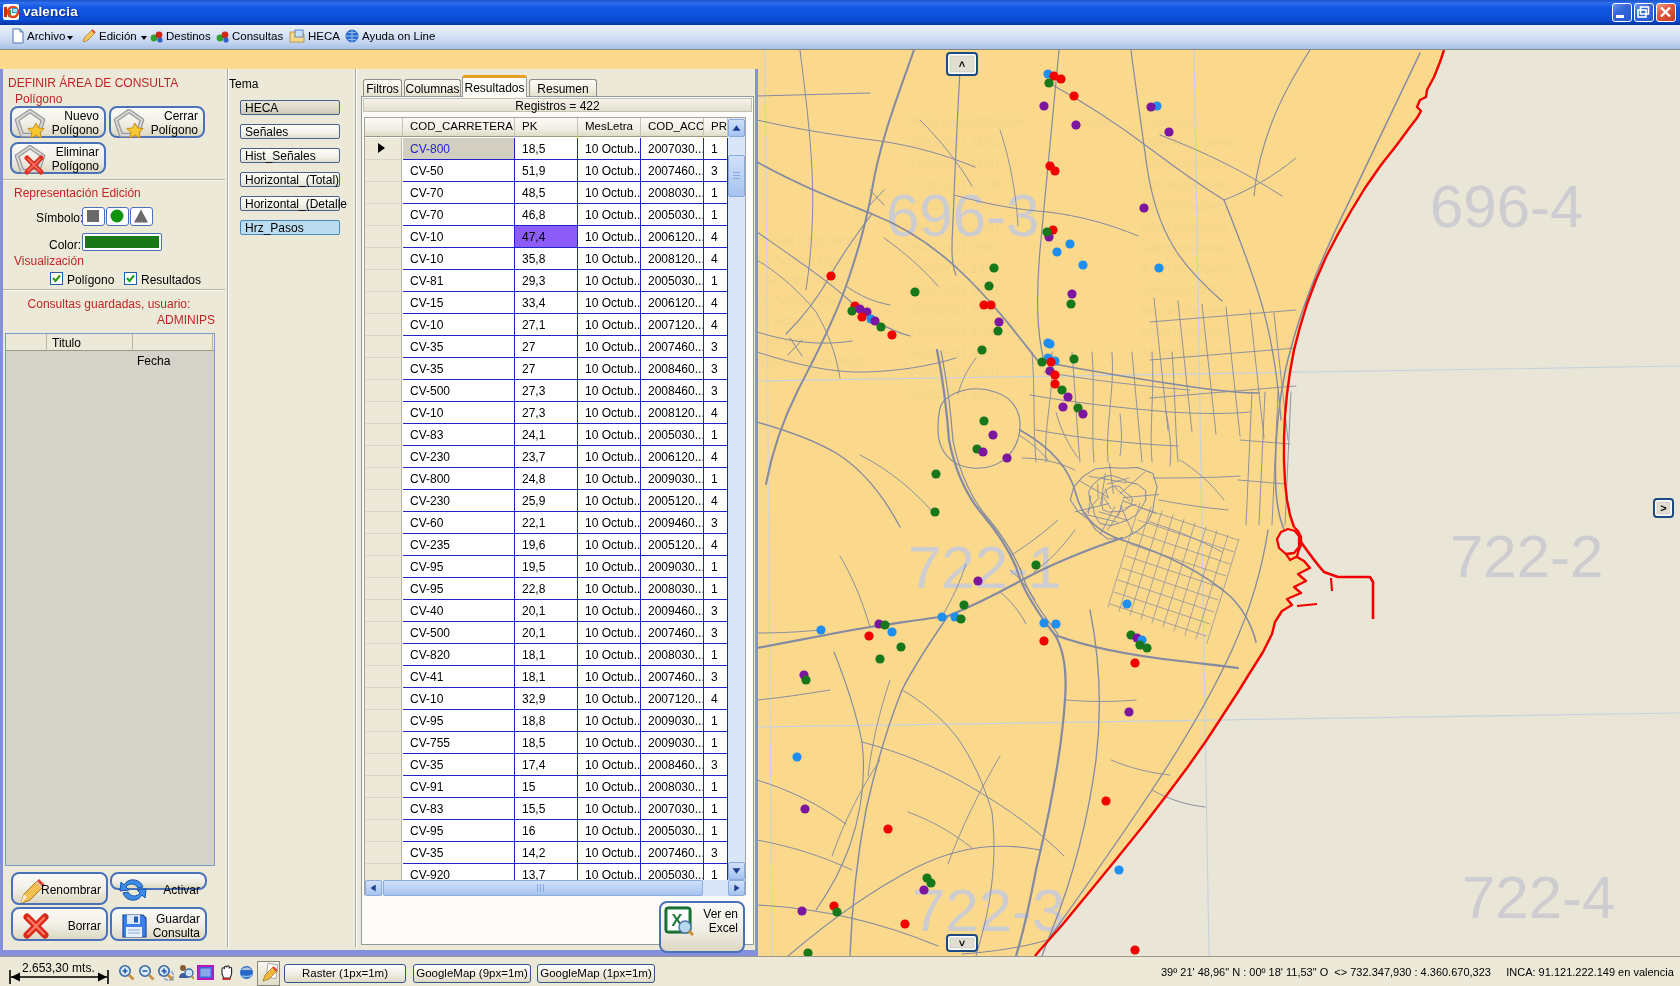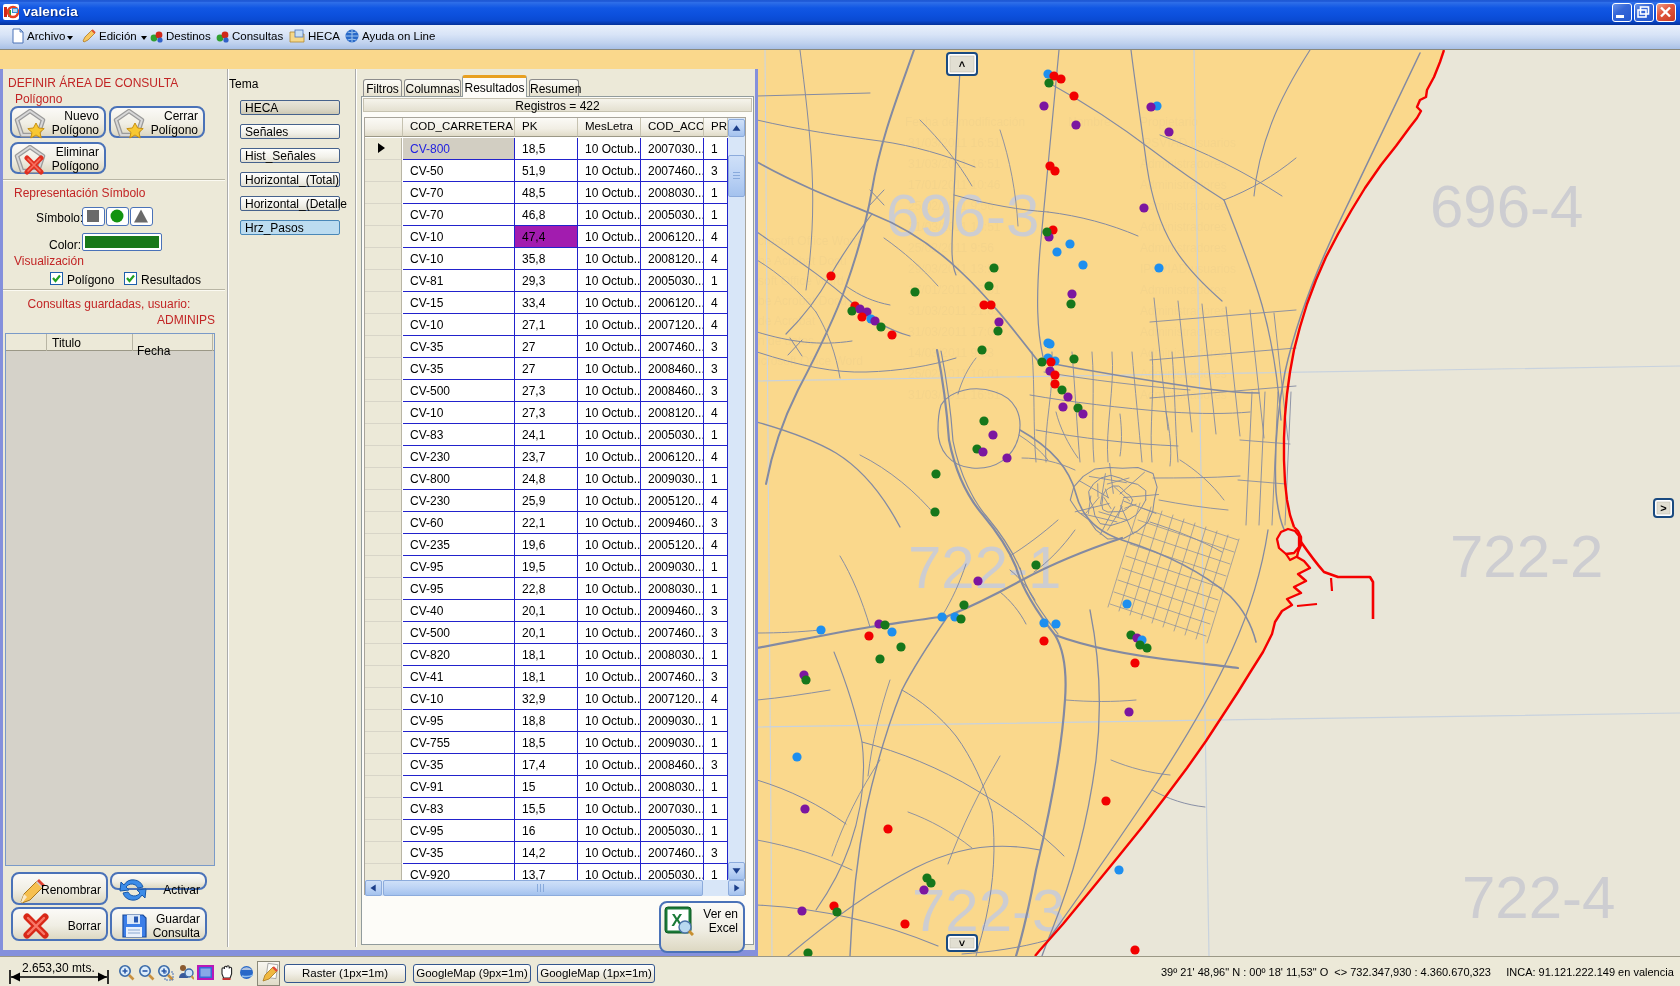--- a/index.html
+++ b/index.html
@@ -479,21 +479,21 @@
               <g stroke="#e03020" stroke-width="5" stroke-linecap="round">
                 <path d="M13,13 L27,27 M27,13 L13,27"></path>
               </g>
               <g stroke="#f87060" stroke-width="1.6" stroke-linecap="round">
                 <path d="M14,14 L26,26 M26,14 L14,26"></path>
               </g>
             </svg>
             <div class="lbl" style="top:1px">Eliminar<br>Polígono</div>
           </div>
           <div class="sep" style="top:110px"></div>
-          <div class="redt" style="position:absolute;left:11px;top:117px;font-size:12px">Representación Símbolo</div>
+          <div class="redt" style="position:absolute;left:11px;top:117px;font-size:12px">Representación Edición</div>
           <div style="position:absolute;left:33px;top:142px;font-size:12px">Símbolo:</div>
           <div class="symbtn" style="left:79px;top:138px"><svg width="20" height="16">
               <rect x="4" y="2" width="12" height="12" fill="#6a6a6a"></rect>
             </svg></div>
           <div class="symbtn" style="left:103px;top:138px"><svg width="20" height="16">
               <circle cx="10" cy="8" r="6.5" fill="#12930f"></circle>
             </svg></div>
           <div class="symbtn" style="left:127px;top:138px"><svg width="20" height="16">
               <path d="M10,1.5 L17,14.5 L3,14.5 Z" fill="#6a6a6a"></path>
             </svg></div>
@@ -516,21 +516,21 @@
           <div style="position:absolute;left:138px;top:204px;font-size:12px">Resultados</div>
           <div class="sep" style="top:220px"></div>
           <div class="redt" style="position:absolute;left:0;top:228px;width:212px;text-align:center;font-size:12px">Consultas guardadas, usuario:</div>
           <div class="redt" style="position:absolute;left:0;top:244px;width:212px;text-align:right;font-size:12px">ADMINIPS</div>
           <div class="savetable">
             <div class="hdr"></div>
             <div style="position:absolute;left:40px;top:0;width:1px;height:17px;background:#b8b5a4"></div>
             <div style="position:absolute;left:126px;top:0;width:1px;height:17px;background:#b8b5a4"></div>
             <div style="position:absolute;left:206px;top:0;width:1px;height:17px;background:#b8b5a4"></div>
             <div style="position:absolute;left:46px;top:2px;font-size:12px">Titulo</div>
-            <div style="position:absolute;left:131px;top:10px;font-size:12px">Fecha</div>
+            <div style="position:absolute;left:131px;top:20px;font-size:12px">Fecha</div>
           </div>
           <div class="grpbtn" style="left:8px;top:803px;width:97px;height:33px">
             <svg style="position:absolute;left:4px;top:3px" width="30" height="28" viewBox="0 0 30 28">
               <path d="M4,25 L7,17 20,4 26,10 13,23 5,26 z" fill="#f6c050" stroke="#a87820" stroke-width="1"></path>
               <path d="M20,4 L26,10" stroke="#d0d0d0" stroke-width="3"></path>
               <path d="M22,2 L28,8 26,10 20,4 z" fill="#e04030"></path>
               <path d="M4,25 L7,17 10,20 5,26 z" fill="#f8e8c8"></path>
             </svg>
             <div class="lbl" style="top:9px">Renombrar</div>
           </div>
@@ -569,21 +569,21 @@
           <div class="temabtn" style="top:55px;">Señales</div>
           <div class="temabtn" style="top:79px;">Hist_Señales</div>
           <div class="temabtn" style="top:103px;">Horizontal_(Total)</div>
           <div class="temabtn" style="top:127px;">Horizontal_(Detalle</div>
           <div class="temabtn" style="top:151px;background:#bcdcf0;border-color:#4a88b8;">Hrz_Pasos</div>
         </div>
         <div style="position:absolute;left:355px;top:0;width:397px;height:878px">
           <div class="tab" style="left:5px;width:39px">Filtros</div>
           <div class="tab" style="left:46px;width:57px">Columnas</div>
           <div class="tab active" style="left:104px;width:65px">Resultados</div>
-          <div class="tab" style="left:171px;width:50px">Resumen</div>
+          <div class="tab" style="left:171px;width:68px">Resumen</div>
           <div style="position:absolute;left:3px;top:27px;width:393px;height:849px;background:#fdfcf8;border:1px solid #919b9c;z-index:2">
             <div style="position:absolute;left:1px;top:1px;width:389px;height:14px;background:linear-gradient(180deg,#f6f4ec,#e4e0d0);border:1px solid #c6c2b0;text-align:center;font-size:12px">Registros = 422</div>
             <div style="position:absolute;left:2px;top:20px;width:382px;height:778px;background:#fff;border:1px solid #a8a49a">
               <div class="gridhdr" style="left:0;top:0;width:38px;height:19px"></div>
               <div class="gridhdr" style="left:38px;top:0;width:112px;height:19px;padding:2px 0 0 7px">COD_CARRETERA</div>
               <div class="gridhdr" style="left:150px;top:0;width:63px;height:19px;padding:2px 0 0 7px">PK</div>
               <div class="gridhdr" style="left:213px;top:0;width:63px;height:19px;padding:2px 0 0 7px">MesLetra</div>
               <div class="gridhdr" style="left:276px;top:0;width:63px;height:19px;padding:2px 0 0 7px">COD_ACCI</div>
               <div class="gridhdr" style="left:339px;top:0;width:24px;height:19px;padding:2px 0 0 7px">PR(</div>
               <div style="position:absolute;left:0;top:20px;width:363px;height:742px;overflow:hidden">
@@ -607,21 +607,21 @@
                 <div class="gcell" style="left:276px;top:44px;width:63px;height:22px;background:#fff;color:#000;border-right:1px solid #2222cc;border-bottom:1px solid #2222cc;padding:4px 0 0 7px">2008030...</div>
                 <div class="gcell" style="left:339px;top:44px;width:24px;height:22px;background:#fff;color:#000;border-right:1px solid #2222cc;border-bottom:1px solid #2222cc;padding:4px 0 0 7px">1</div>
                 <div style="position:absolute;left:0;top:66px;width:37px;height:22px;background:#ece9d8;border-right:1px solid #b8b5a4;border-bottom:1px solid #d8d5c8"></div>
                 <div class="gcell" style="left:38px;top:66px;width:112px;height:22px;background:#fff;color:#000;border-right:1px solid #2222cc;border-bottom:1px solid #2222cc;padding:4px 0 0 7px">CV-70</div>
                 <div class="gcell" style="left:150px;top:66px;width:63px;height:22px;background:#fff;color:#000;border-right:1px solid #2222cc;border-bottom:1px solid #2222cc;padding:4px 0 0 7px">46,8</div>
                 <div class="gcell" style="left:213px;top:66px;width:63px;height:22px;background:#fff;color:#000;border-right:1px solid #2222cc;border-bottom:1px solid #2222cc;padding:4px 0 0 7px">10 Octub...</div>
                 <div class="gcell" style="left:276px;top:66px;width:63px;height:22px;background:#fff;color:#000;border-right:1px solid #2222cc;border-bottom:1px solid #2222cc;padding:4px 0 0 7px">2005030...</div>
                 <div class="gcell" style="left:339px;top:66px;width:24px;height:22px;background:#fff;color:#000;border-right:1px solid #2222cc;border-bottom:1px solid #2222cc;padding:4px 0 0 7px">1</div>
                 <div style="position:absolute;left:0;top:88px;width:37px;height:22px;background:#ece9d8;border-right:1px solid #b8b5a4;border-bottom:1px solid #d8d5c8"></div>
                 <div class="gcell" style="left:38px;top:88px;width:112px;height:22px;background:#fff;color:#000;border-right:1px solid #2222cc;border-bottom:1px solid #2222cc;padding:4px 0 0 7px">CV-10</div>
-                <div class="gcell" style="left:150px;top:88px;width:63px;height:22px;background:#a21caf;color:#000;border-right:1px solid #2222cc;border-bottom:1px solid #2222cc;padding:4px 0 0 7px">47,4</div>
+                <div class="gcell" style="left:150px;top:88px;width:63px;height:22px;background:#8b5cf6;color:#000;border-right:1px solid #2222cc;border-bottom:1px solid #2222cc;padding:4px 0 0 7px">47,4</div>
                 <div class="gcell" style="left:213px;top:88px;width:63px;height:22px;background:#fff;color:#000;border-right:1px solid #2222cc;border-bottom:1px solid #2222cc;padding:4px 0 0 7px">10 Octub...</div>
                 <div class="gcell" style="left:276px;top:88px;width:63px;height:22px;background:#fff;color:#000;border-right:1px solid #2222cc;border-bottom:1px solid #2222cc;padding:4px 0 0 7px">2006120...</div>
                 <div class="gcell" style="left:339px;top:88px;width:24px;height:22px;background:#fff;color:#000;border-right:1px solid #2222cc;border-bottom:1px solid #2222cc;padding:4px 0 0 7px">4</div>
                 <div style="position:absolute;left:0;top:110px;width:37px;height:22px;background:#ece9d8;border-right:1px solid #b8b5a4;border-bottom:1px solid #d8d5c8"></div>
                 <div class="gcell" style="left:38px;top:110px;width:112px;height:22px;background:#fff;color:#000;border-right:1px solid #2222cc;border-bottom:1px solid #2222cc;padding:4px 0 0 7px">CV-10</div>
                 <div class="gcell" style="left:150px;top:110px;width:63px;height:22px;background:#fff;color:#000;border-right:1px solid #2222cc;border-bottom:1px solid #2222cc;padding:4px 0 0 7px">35,8</div>
                 <div class="gcell" style="left:213px;top:110px;width:63px;height:22px;background:#fff;color:#000;border-right:1px solid #2222cc;border-bottom:1px solid #2222cc;padding:4px 0 0 7px">10 Octub...</div>
                 <div class="gcell" style="left:276px;top:110px;width:63px;height:22px;background:#fff;color:#000;border-right:1px solid #2222cc;border-bottom:1px solid #2222cc;padding:4px 0 0 7px">2008120...</div>
                 <div class="gcell" style="left:339px;top:110px;width:24px;height:22px;background:#fff;color:#000;border-right:1px solid #2222cc;border-bottom:1px solid #2222cc;padding:4px 0 0 7px">4</div>
                 <div style="position:absolute;left:0;top:132px;width:37px;height:22px;background:#ece9d8;border-right:1px solid #b8b5a4;border-bottom:1px solid #d8d5c8"></div>

